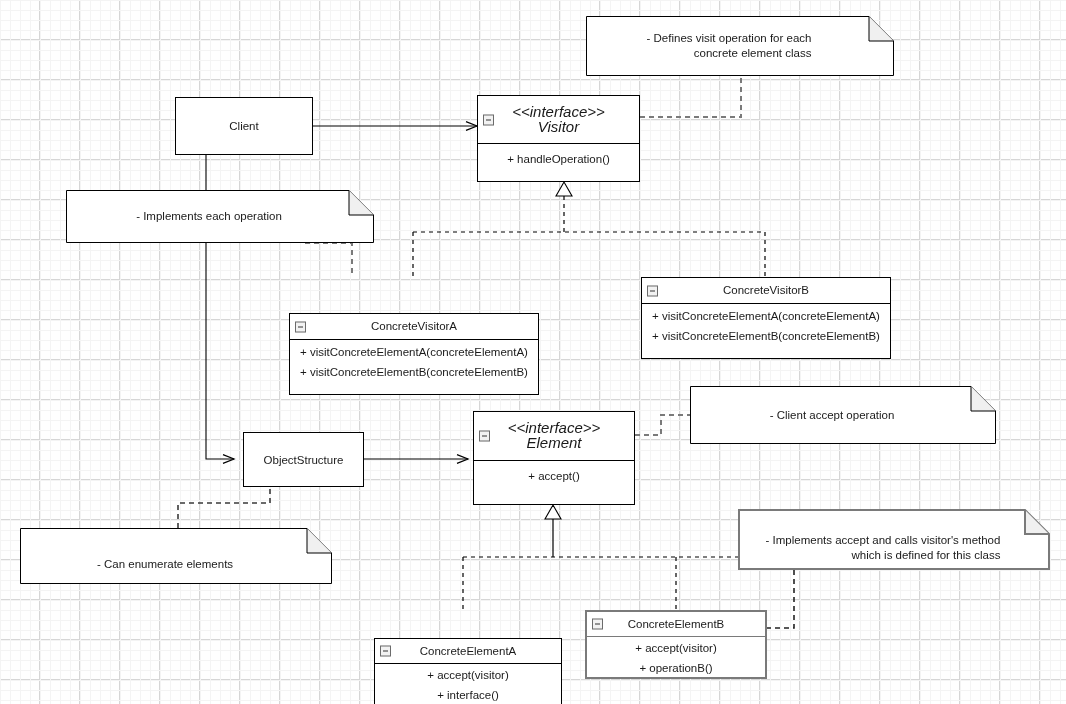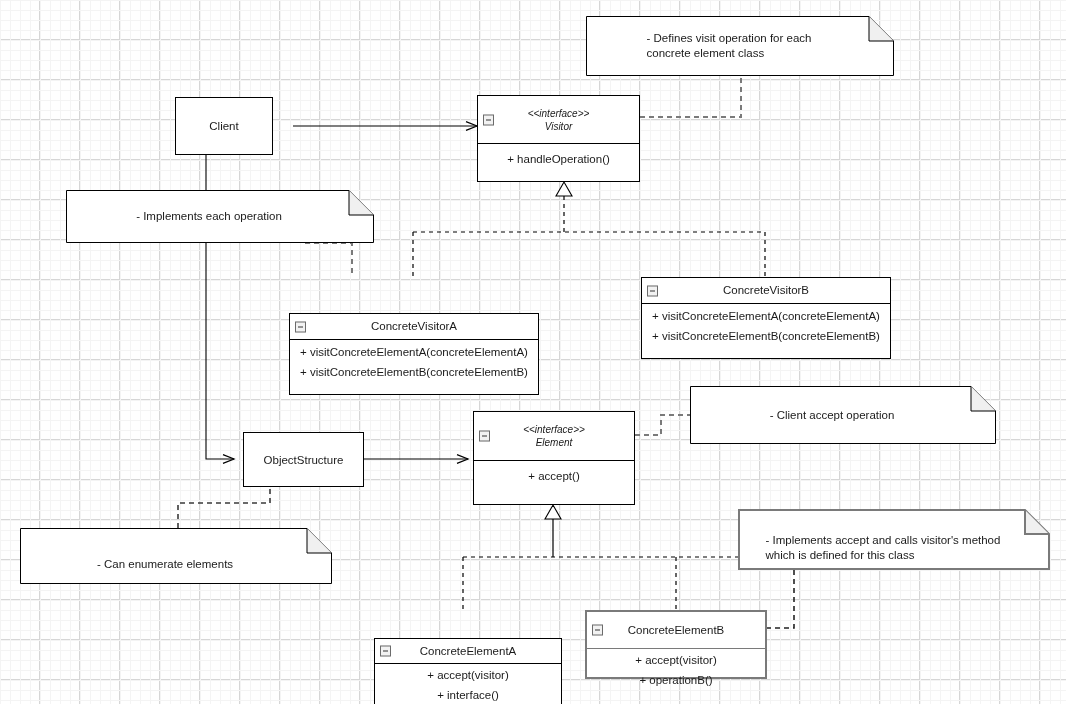--- a/index.html
+++ b/index.html
@@ -30,40 +30,40 @@
   .uml-box.sel{border:2px solid #7a7a7a;}
   .uml-head{
     position:relative;box-sizing:border-box;
     display:flex;align-items:center;justify-content:center;
     text-align:center;color:#1a1a1a;font-size:11.5px;line-height:13px;
   }
   .uml-head.divided{border-bottom:1px solid #000;}
   .sel .uml-head.divided{border-bottom:1px solid #7a7a7a;}
   .uml-body{box-sizing:border-box;padding:5px 4px 4px 4px;text-align:center;}
   .member{font-size:11.5px;line-height:20px;color:#1a1a1a;white-space:nowrap;}
-  .iface-line{font-style:italic;font-size:10px;line-height:13px;}
+  .iface-line{font-style:italic;font-size:15px;line-height:13px;}
   .collapse-icon{
     position:absolute;left:5px;top:50%;transform:translateY(-50%);
     width:11px;height:11px;border:1px solid #6b6b6b;background:#f2f2f2;
     box-sizing:border-box;
   }
   .collapse-icon::before{
     content:"";position:absolute;left:2px;top:4px;width:5px;height:1px;background:#333;
   }
   .plain-label{
     position:absolute;inset:0;display:flex;align-items:center;justify-content:center;
     font-size:11.5px;color:#1a1a1a;
   }
 
   
   .note{position:absolute;}
   .note .note-shape{position:absolute;inset:0;}
   .note .note-text{
     position:absolute;inset:0;display:flex;align-items:center;justify-content:center;
-    text-align:left;font-size:11.5px;line-height:15px;color:#1a1a1a;
+    text-align:right;font-size:11.5px;line-height:15px;color:#1a1a1a;
     padding:0 26px 0 4px;box-sizing:border-box;white-space:pre-line;
   }
 </style>
 </head>
 <body>
 
 <div id="canvas">
 
   <svg id="edges" viewBox="0 0 1066 704">
     <defs>
@@ -155,21 +155,21 @@
   </div>
 
   <div class="note" style="left:20px;top:528px;width:312px;height:72px;">
     <svg class="note-shape" viewBox="0 0 312 56" preserveAspectRatio="none">
       <path d="M0.5,0.5 L287,0.5 L311.5,25 L311.5,55.5 L0.5,55.5 Z" fill="#ffffff" stroke="#000" stroke-width="1" vector-effect="non-scaling-stroke"></path>
       <path d="M287,0.5 L287,25 L311.5,25" fill="#f0f0f0" stroke="#000" stroke-width="1" vector-effect="non-scaling-stroke"></path>
     </svg>
     <div class="note-text">- Can enumerate elements</div>
   </div>
 
-  <div class="uml-box" style="left:175px;top:97px;width:98px;height:58px;">
+  <div class="uml-box" style="left:175px;top:97px;width:138px;height:58px;">
     <div class="plain-label">Client</div>
   </div>
 
   <div class="uml-box" style="left:477px;top:95px;width:163px;height:87px;">
     <div class="uml-head divided" style="height:48px;">
       <span class="collapse-icon"></span>
       <span style="display:block;">
         <span class="iface-line">&lt;&lt;interface&gt;&gt;</span><br>
         <span class="iface-line">Visitor</span>
       </span>
@@ -223,21 +223,21 @@
       <span class="collapse-icon"></span>
       <span>ConcreteElementA</span>
     </div>
     <div class="uml-body" style="padding-top:1px;">
       <div class="member">+ accept(visitor)</div>
       <div class="member">+ interface()</div>
     </div>
   </div>
 
   <div class="uml-box sel" style="left:585px;top:610px;width:182px;height:69px;">
-    <div class="uml-head divided" style="height:37px;">
+    <div class="uml-head divided" style="height:25px;">
       <span class="collapse-icon"></span>
       <span>ConcreteElementB</span>
     </div>
     <div class="uml-body" style="padding-top:1px;">
       <div class="member">+ accept(visitor)</div>
       <div class="member">+ operationB()</div>
     </div>
   </div>
 
 </div>

